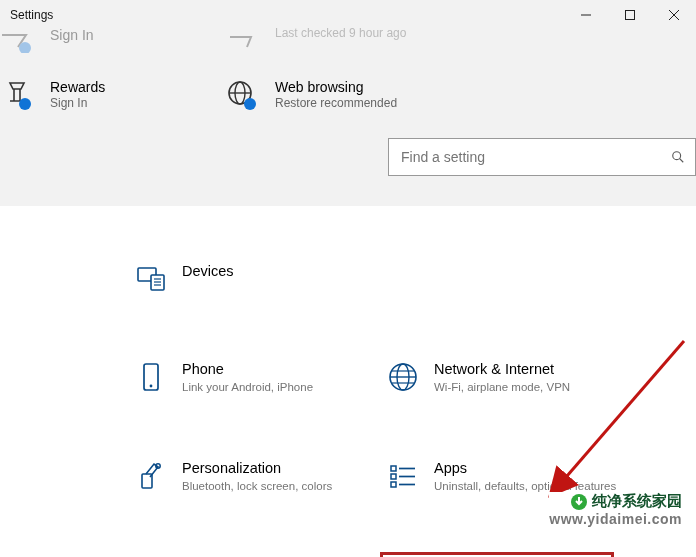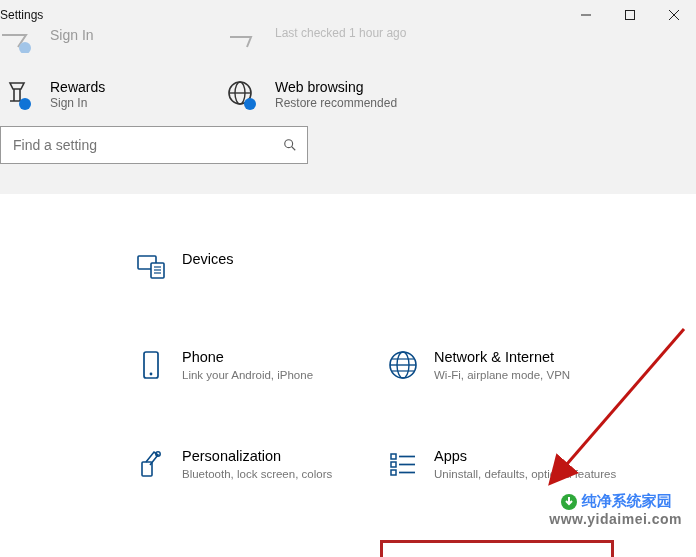--- a/index.html
+++ b/index.html
@@ -1,41 +1,41 @@
 <!DOCTYPE html>
 <html><head>
 <meta charset="utf-8">
 <style>
   html,body{margin:0;padding:0;width:696px;height:557px;font-family:"Segoe UI",Arial,sans-serif;background:#fff;color:#000;overflow:hidden}
-  .titlebar{height:30px;background:#f2f2f2;display:flex;align-items:center;padding-left:0;font-size:12px;color:#111}
+  .titlebar{height:30px;background:#f2f2f2;display:flex;align-items:center;padding-left:10px;font-size:12px;color:#111}
   .titlebar .spacer{flex:1}
   .titlebar .win-btn{width:44px;height:30px;display:flex;align-items:center;justify-content:center;font-size:10px;color:#222}
   .header-area{background:#f2f2f2;padding:0 0 30px 0}
   .account-row{display:flex;}
   .account-item{display:flex;width:225px;align-items:flex-start}
   .account-item .icon-wrap{width:34px;height:34px;display:flex;align-items:center;justify-content:center;margin-right:16px;margin-top:0}
   .account-item .texts{display:flex;flex-direction:column;line-height:1.3}
   .account-item .title{font-size:14px;color:#000}
   .account-item .sub{font-size:12px;color:#666}
-  .search-row{display:flex;justify-content:flex-start;margin-top:14px}
+  .search-row{display:flex;justify-content:flex-end;margin-top:26px}
   .search-box{width:286px;height:36px;border:1px solid #999;background:#fff;display:flex;align-items:center;padding:0 10px;position:relative}
   .search-box input{border:none;flex:1;font-size:14px;color:#666;outline:none;background:transparent;font-family:inherit}
   .search-icon{width:14px;height:14px;color:#5a5a5a}
   .cats{position:relative;padding-top:50px}
   .cat-row{display:flex;padding-left:128px;margin-bottom:48px}
   .cat{display:flex;width:240px;align-items:flex-start;padding:6px 6px 10px 6px}
   .cat .cat-icon{width:34px;height:34px;display:flex;align-items:center;justify-content:center;margin-right:14px;flex:none;color:#0a4b87}
   .cat .cat-texts{display:flex;flex-direction:column;line-height:1.35}
   .cat .cat-title{font-size:14.5px;color:#000}
   .cat .cat-sub{font-size:11.5px;color:#757575}
   .highlight{border:3px solid #b22222}
   svg{display:block}
   .arrow{position:absolute;pointer-events:none}
   .watermark{position:absolute;right:14px;bottom:30px;text-align:right;background:#fff;font-weight:700}
-  .watermark .cn{font-size:15px;color:#3b82f6;display:flex;align-items:center;justify-content:center;gap:4px}
+  .watermark .cn{font-size:15px;color:#14532d;display:flex;align-items:center;justify-content:flex-end;gap:4px}
   .watermark .url{font-size:14px;color:#777;font-weight:700;letter-spacing:.5px}
   .wm-icon{width:18px;height:18px}
 </style>
 </head>
 <body>
 
 <div class="titlebar">
   <span>Settings</span>
   <div class="spacer"></div>
   <div class="win-btn">
@@ -69,21 +69,21 @@
         <span class="title" style="color:#999">Sign In</span>
       </div>
     </div>
     <div class="account-item">
       <div class="icon-wrap" style="opacity:.35">
         <svg width="30" height="18" viewBox="0 0 30 18">
             <path d="M3 3 L24 3 L20 13" fill="none" stroke="#333" stroke-width="2"></path>
           </svg>
       </div>
       <div class="texts">
-        <span class="sub" style="color:#bbb">Last checked 1 hour ago</span>
+        <span class="sub" style="color:#bbb">Last checked 9 hour ago</span>
       </div>
     </div>
   </div>
 
   <div class="account-row" style="margin-top:18px">
     <div class="account-item">
       <div class="icon-wrap">
         <svg width="34" height="34" viewBox="0 0 34 34">
             <path d="M10 5 h14 l-3 6 h-8 z M14 11 v12 M20 11 v12 M10 23 h14" fill="none" stroke="#333" stroke-width="1.6"></path>
             <circle cx="25" cy="26" r="6" fill="#1073d6"></circle>

